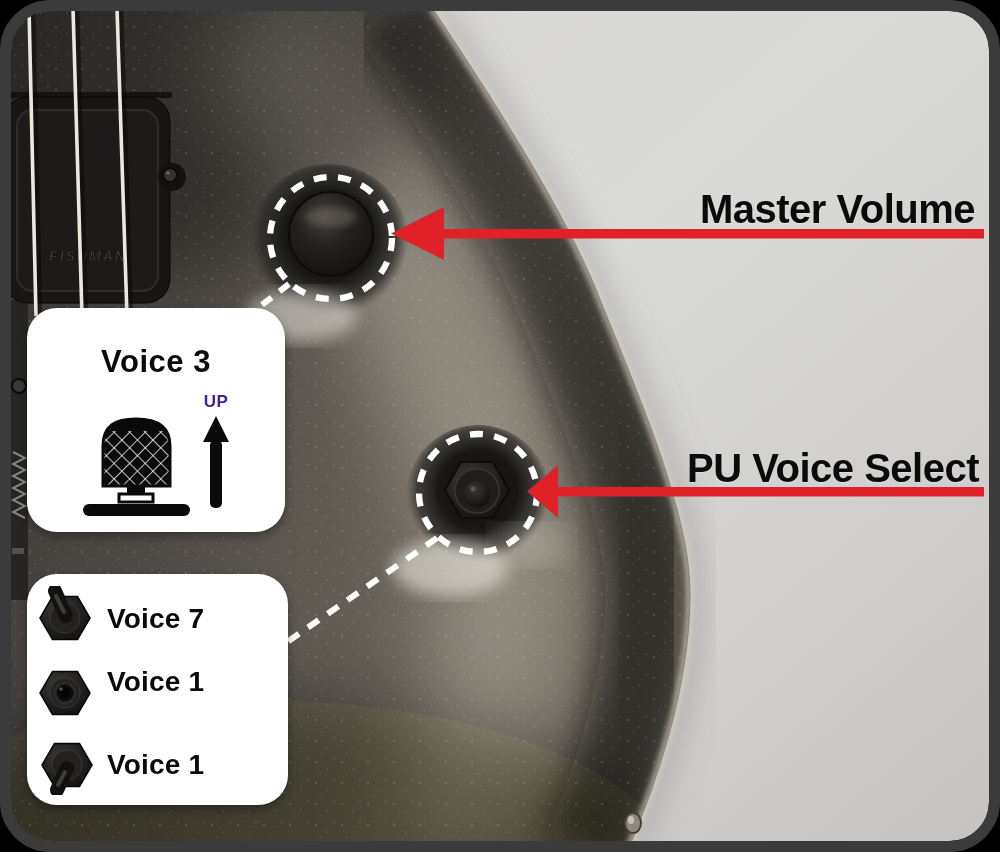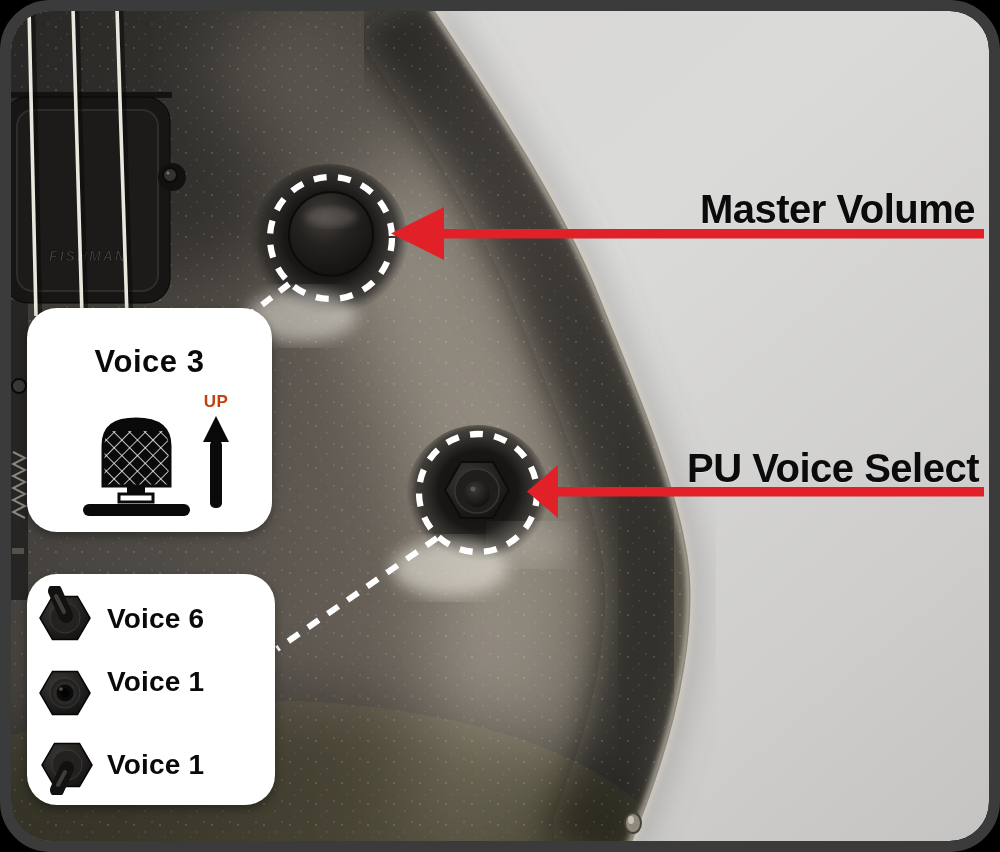--- a/index.html
+++ b/index.html
@@ -11,29 +11,30 @@
   .anno-label{
     position:absolute;color:var(--label-text,#0b0b0b);font-weight:bold;
     font-size:40px;letter-spacing:-0.5px;white-space:nowrap;
     text-shadow:0 1px 1px rgba(255,255,255,0.35);
   }
   .anno-label.master{right:25px;top:187px;}
   .anno-label.pu{right:21px;top:446px;}
   .callout{
     position:absolute;background:var(--callout-bg,#fff);border-radius:30px;
     box-shadow:0 4px 10px rgba(0,0,0,0.35);
+    padding-left:13px;
   }
   .box1{left:27px;top:308px;width:245px;height:224px;}
   .box1-title{
     position:absolute;top:36px;left:0;width:100%;text-align:center;
     font-size:31px;font-weight:bold;color:#0a0a0a;letter-spacing:0.5px;
   }
   .knob-ill{position:absolute;left:56px;top:108px;width:116px;height:100px;}
   .up-wrap{position:absolute;left:166px;top:84px;width:46px;height:126px;text-align:center;}
-  .up-text{font-size:17px;font-weight:bold;color:#c2410c;letter-spacing:0.5px;}
+  .up-text{font-size:17px;font-weight:bold;color:#4c1d95;letter-spacing:0.5px;}
   .up-arrow-svg{display:block;margin:2px auto 0;width:30px;height:96px;}
   .box2{left:27px;top:574px;width:248px;height:231px;}
   .toggle-icon{position:absolute;width:60px;height:60px;}
   .ticon-1{left:8px;top:12px;}
   .ticon-2{left:8px;top:87px;}
   .ticon-3{left:10px;top:161px;}
   .sw-label{
     position:absolute;left:80px;font-size:28px;font-weight:bold;color:#0a0a0a;
     line-height:27px;white-space:nowrap;letter-spacing:0.2px;
   }
@@ -238,21 +239,21 @@
     </div>
   </div>
 
   <div class="callout box2">
     <svg class="toggle-icon ticon-1" viewBox="0 0 60 60">
       <polygon points="55,32 42.5,53.6 17.5,53.6 5,32 17.5,10.4 42.5,10.4" fill="url(#nutG)" stroke="#050505" stroke-width="1.5"></polygon>
       <circle cx="30" cy="32" r="15" fill="#242220" stroke="#3a3835"></circle>
       <line x1="31" y1="30" x2="20" y2="5" stroke="#121110" stroke-width="14" stroke-linecap="round"></line>
       <line x1="29" y1="26" x2="21" y2="10" stroke="#3f3d3b" stroke-width="4" stroke-linecap="round"></line>
     </svg>
-    <div class="sw-label l1">Voice 6</div>
+    <div class="sw-label l1">Voice 7</div>
 
     <svg class="toggle-icon ticon-2" viewBox="0 0 60 60">
       <polygon points="55,32 42.5,53.6 17.5,53.6 5,32 17.5,10.4 42.5,10.4" fill="url(#nutG)" stroke="#050505" stroke-width="1.5"></polygon>
       <circle cx="30" cy="32" r="15" fill="#242220" stroke="#3a3835"></circle>
       <circle cx="30" cy="32" r="10" fill="#0c0b0b" stroke="#2c2a28" stroke-width="3"></circle>
       <circle cx="30" cy="32" r="4.5" fill="#030303"></circle>
       <circle cx="26" cy="28" r="1.8" fill="#575248"></circle>
     </svg>
     <div class="sw-label l2"><span>Voice 1</span><br></div>
 

